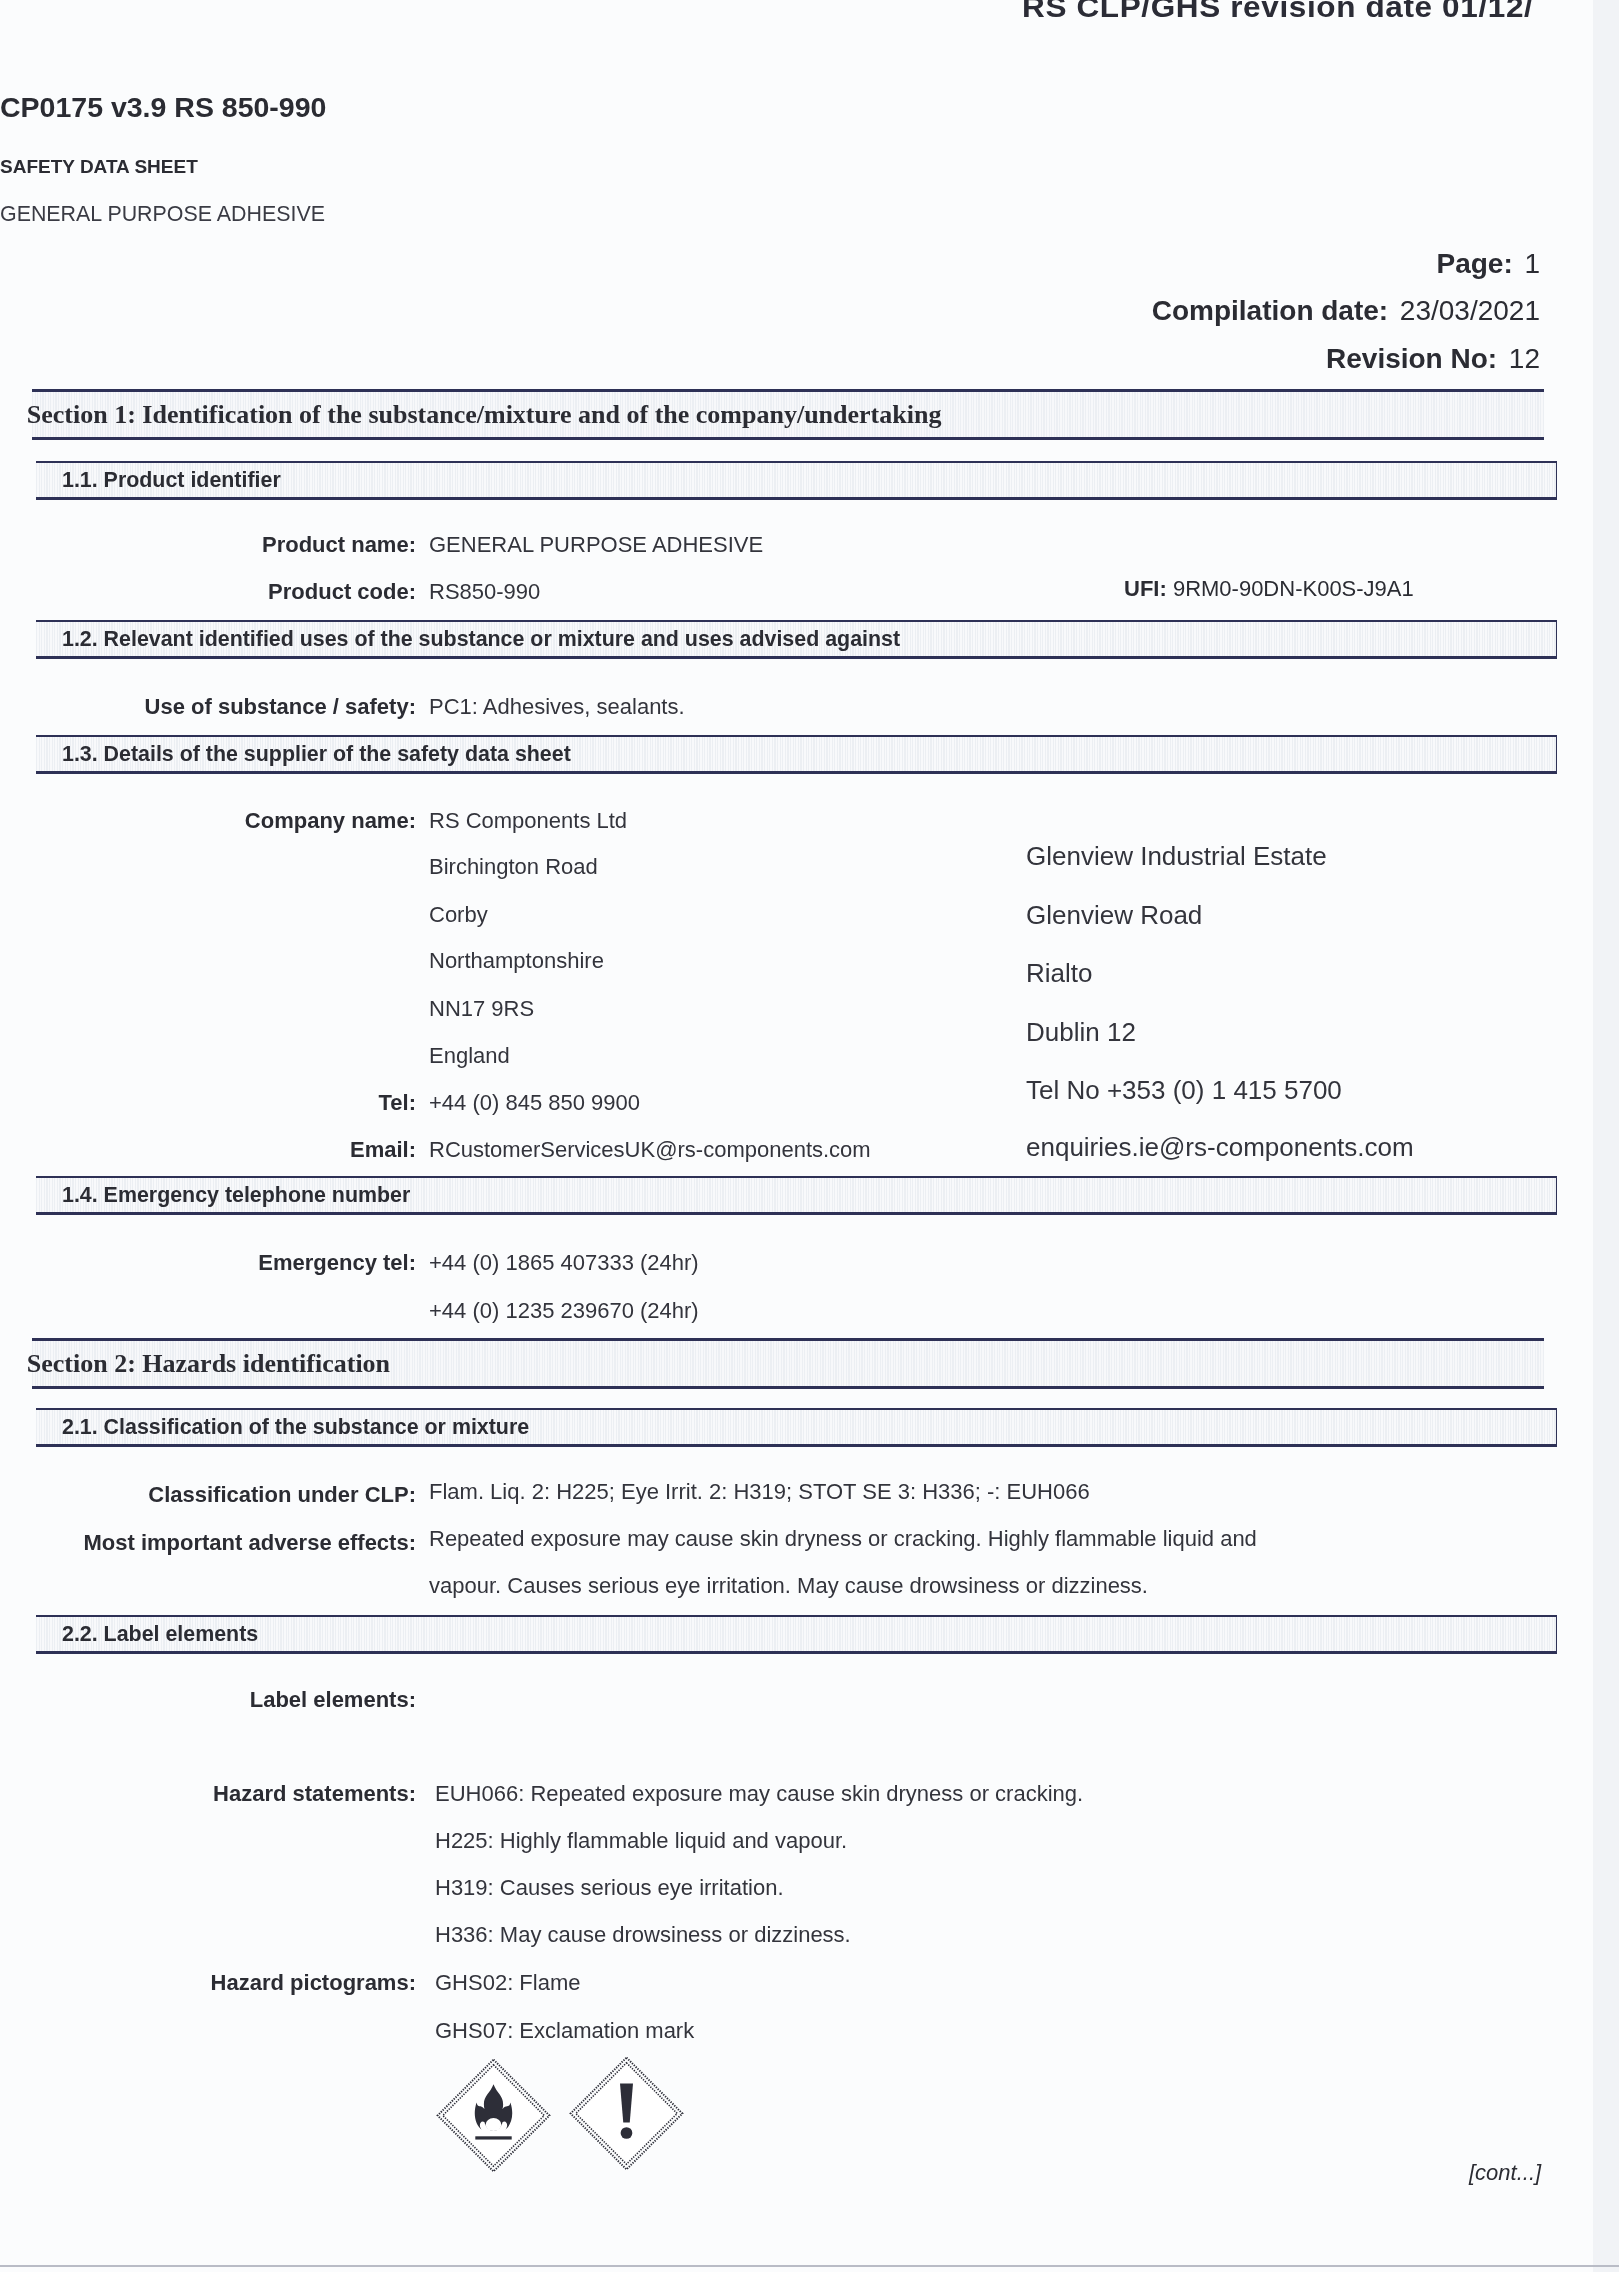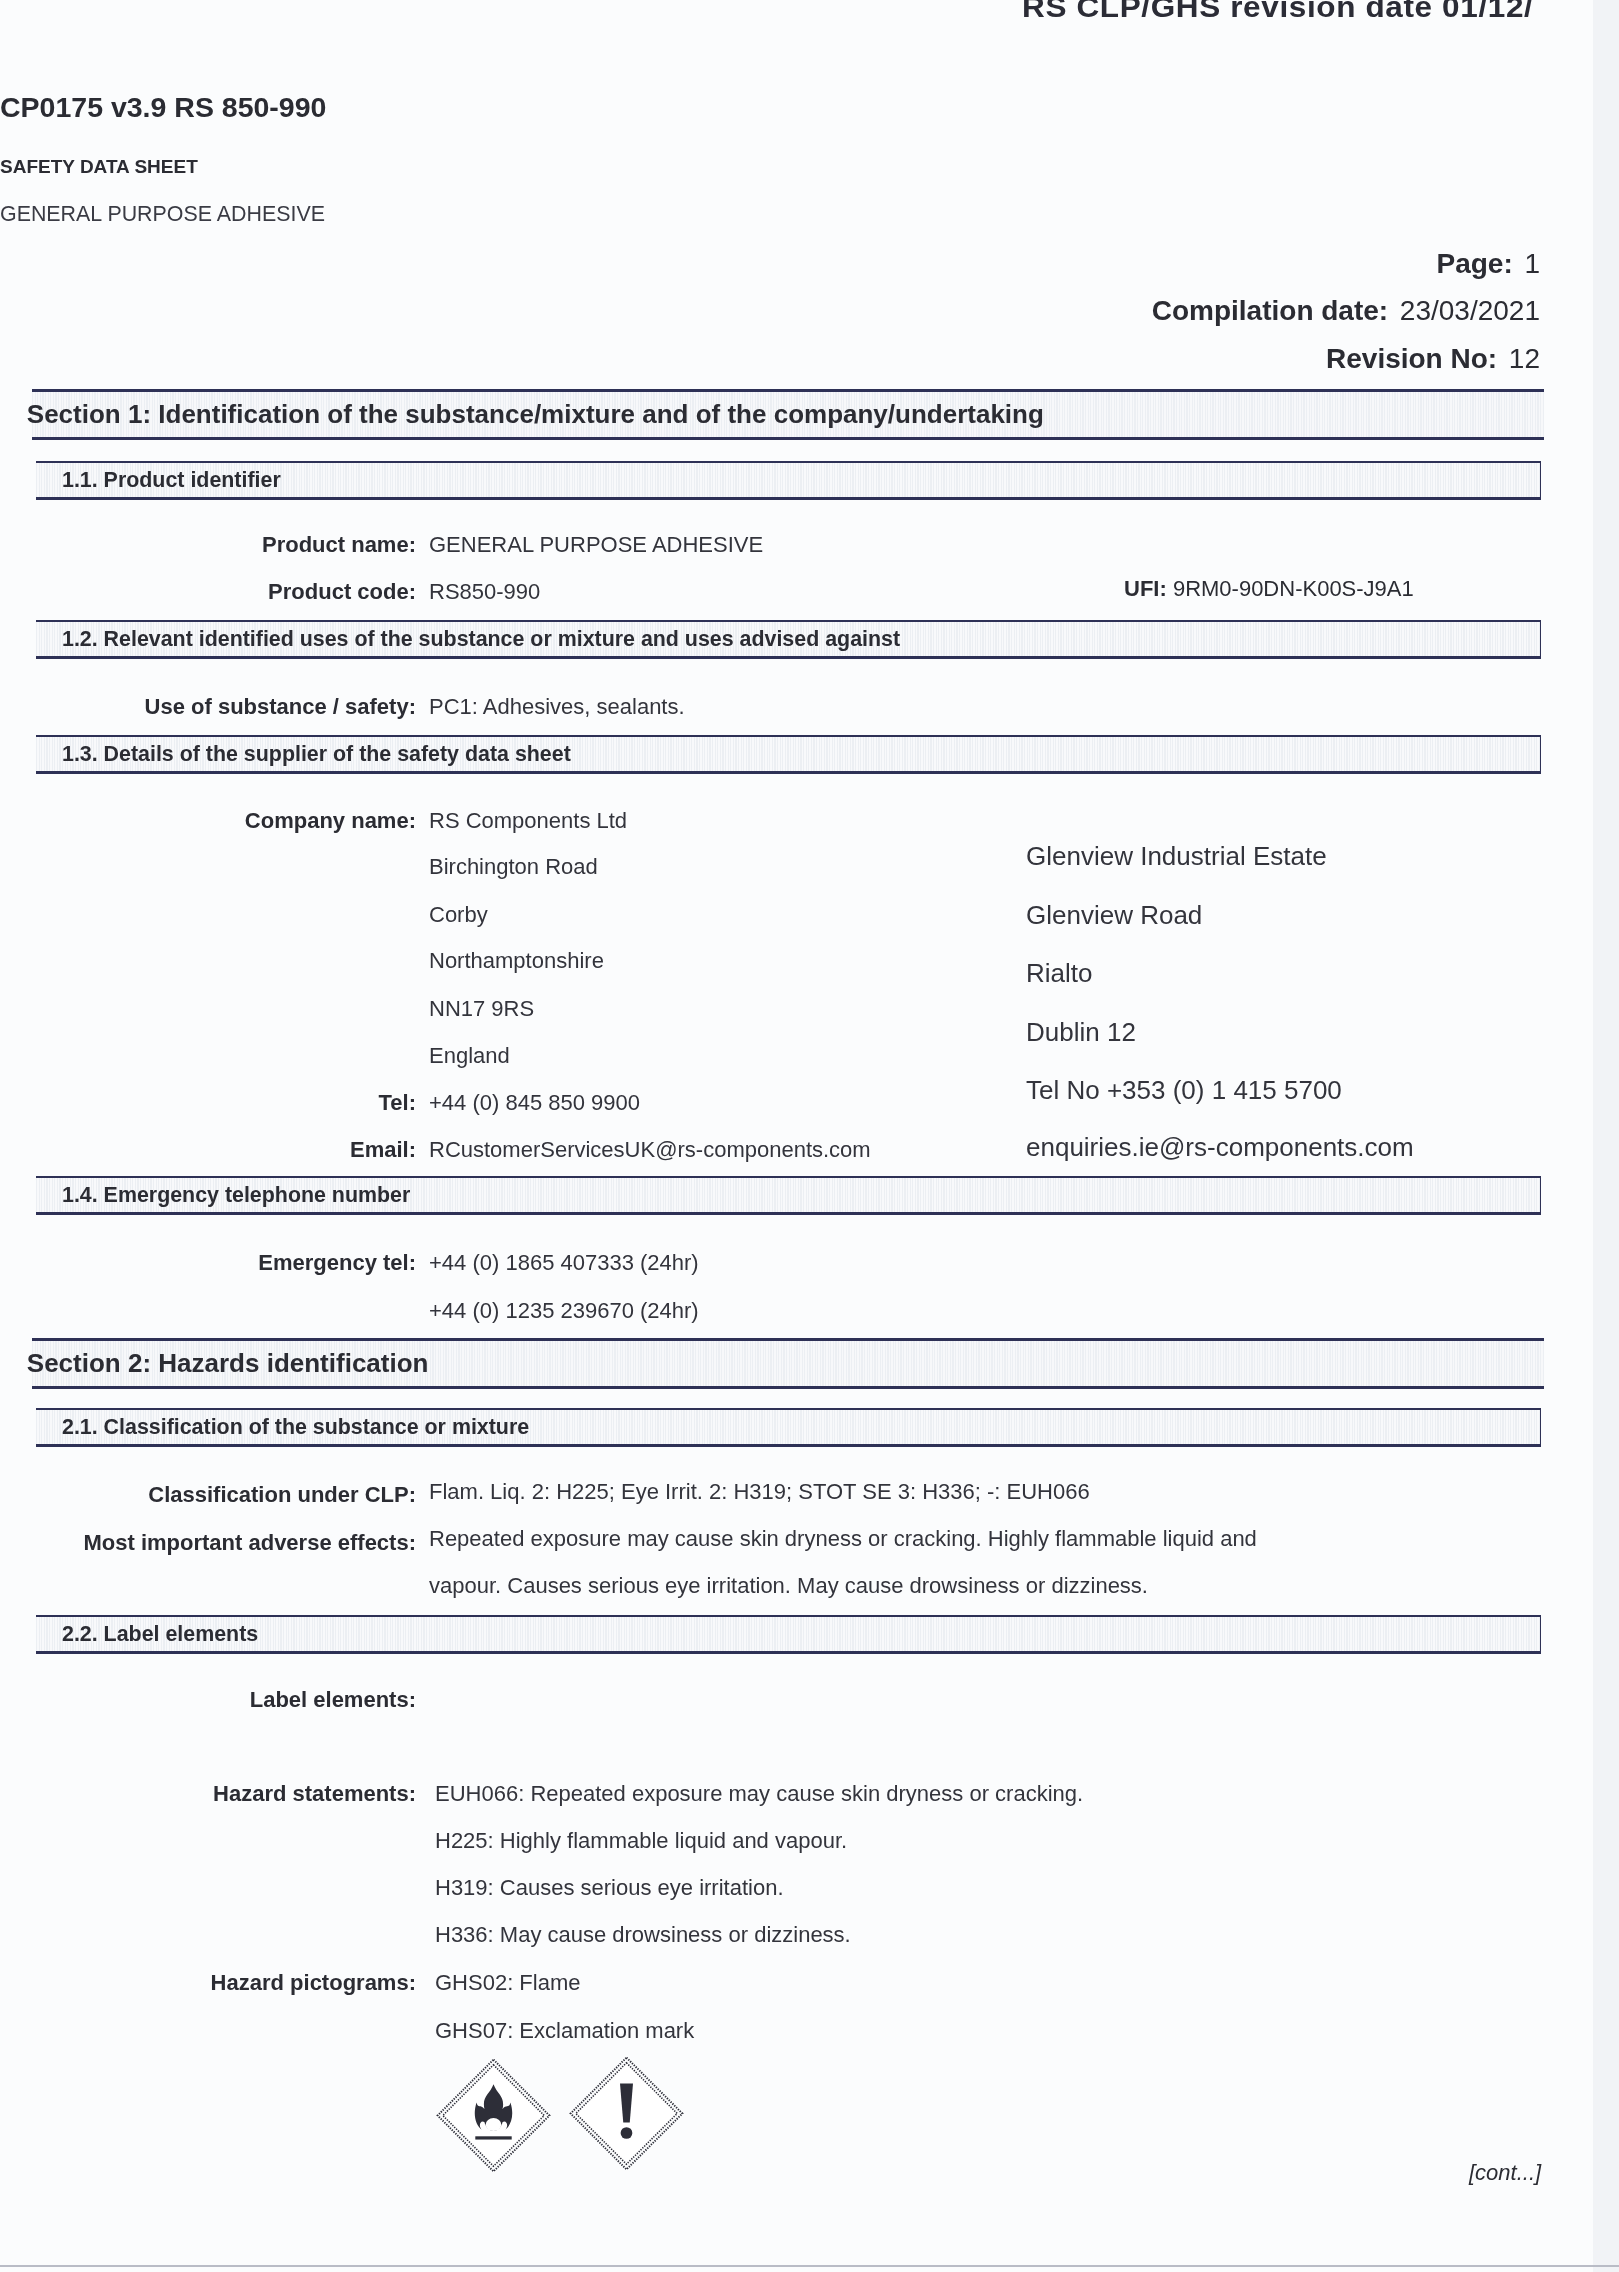--- a/index.html
+++ b/index.html
@@ -21,26 +21,26 @@
   .meta { position:absolute; right:79px; font-size:28px; text-align:right; }
   .meta b { font-weight:bold; margin-right:11.7px; }
   .m1 { top:248px; } .m2 { top:295px; } .m3 { top:343px; }
 
   .sec-head {
     position:absolute; left:32px; width:1512px; height:45px;
     border-top:3.2px solid #2e3156; border-bottom:3.2px solid #2e3156;
     background:repeating-linear-gradient(90deg,#eceff3 0 1.3px,#f7f8fa 1.3px 2.6px);
     font-weight:bold; font-size:26px; line-height:45px;
   }
-  .sec-head span { position:absolute; left:-5.2px; }
+  .sec-head span { position:absolute; left:-5.2px;font-family:Liberation Serif, serif; }
   .sub-head {
     position:absolute; left:36px; width:1504px; height:34px;
     border-top:2.6px solid #2e3156; border-bottom:3.2px solid #2e3156; border-right:1.9px solid #2e3156;
     background:repeating-linear-gradient(90deg,#eceff3 0 1.3px,#f8f9fb 1.3px 2.6px);
-    font-weight:bold; font-size:21.4px; line-height:34px;
+    font-weight:bold; font-size:21.4px; line-height:34px;padding-left:16px;
   }
   .sub-head span { position:absolute; left:26px; }
 
   .lbl { position:absolute; right:1203px; font-weight:bold; font-size:22px; text-align:right; white-space:nowrap; }
   .val { position:absolute; left:429px; font-size:22px; white-space:nowrap; color:#33343c; }
   .val2 { position:absolute; left:1026px; font-size:26px; white-space:nowrap; color:#33343c; }
   .ufi { position:absolute; left:1124px; top:576px; font-size:22px; }
   .ufi b { font-weight:bold; }
   .cont { position:absolute; left:1469px; top:2160px; font-size:22px;font-style:italic; }
   .picto { position:absolute; top:2057px; width:117px; height:117px; }

